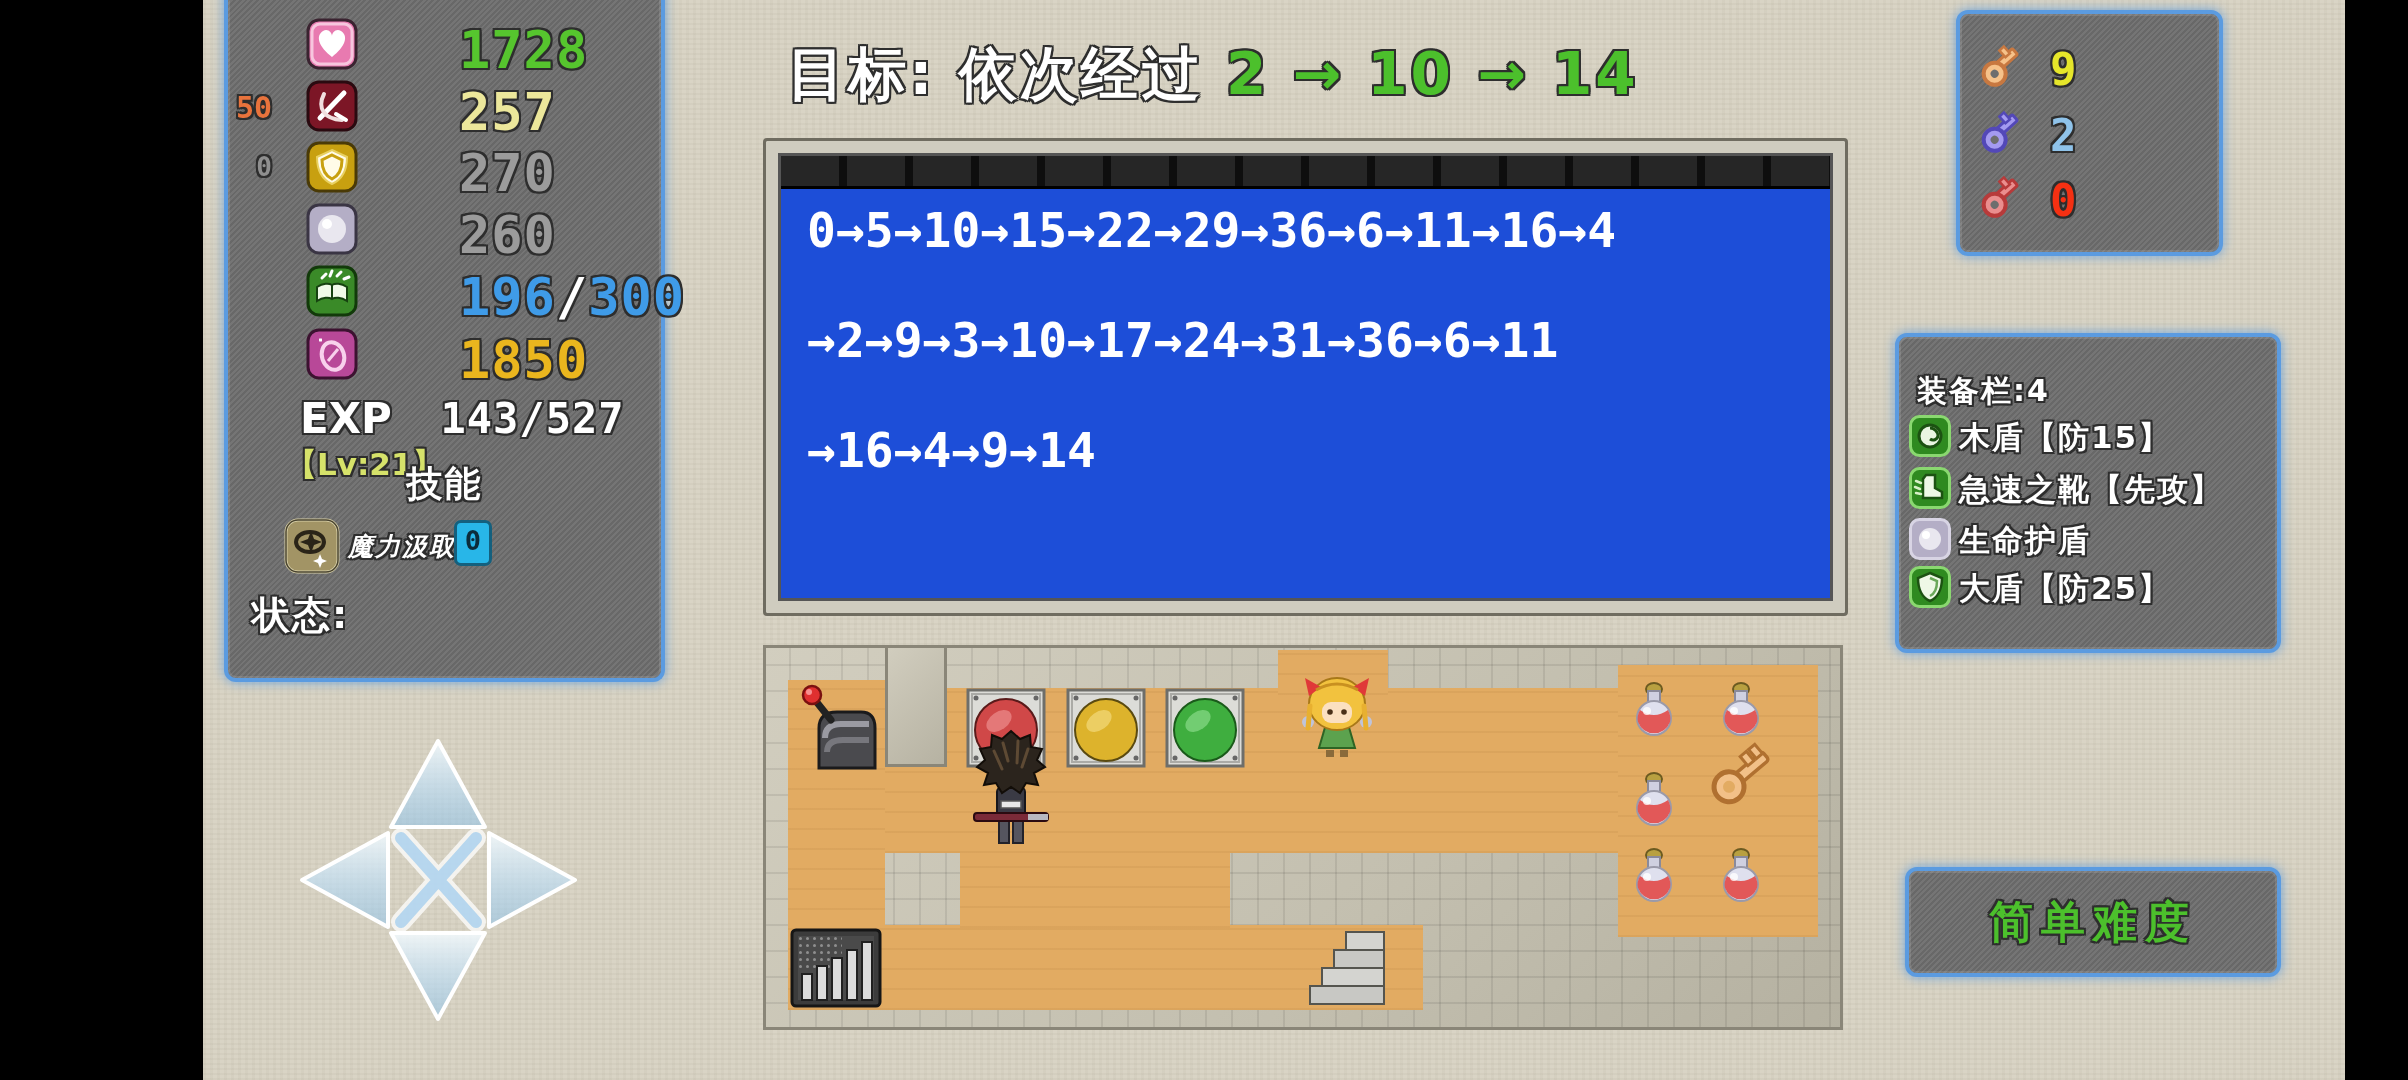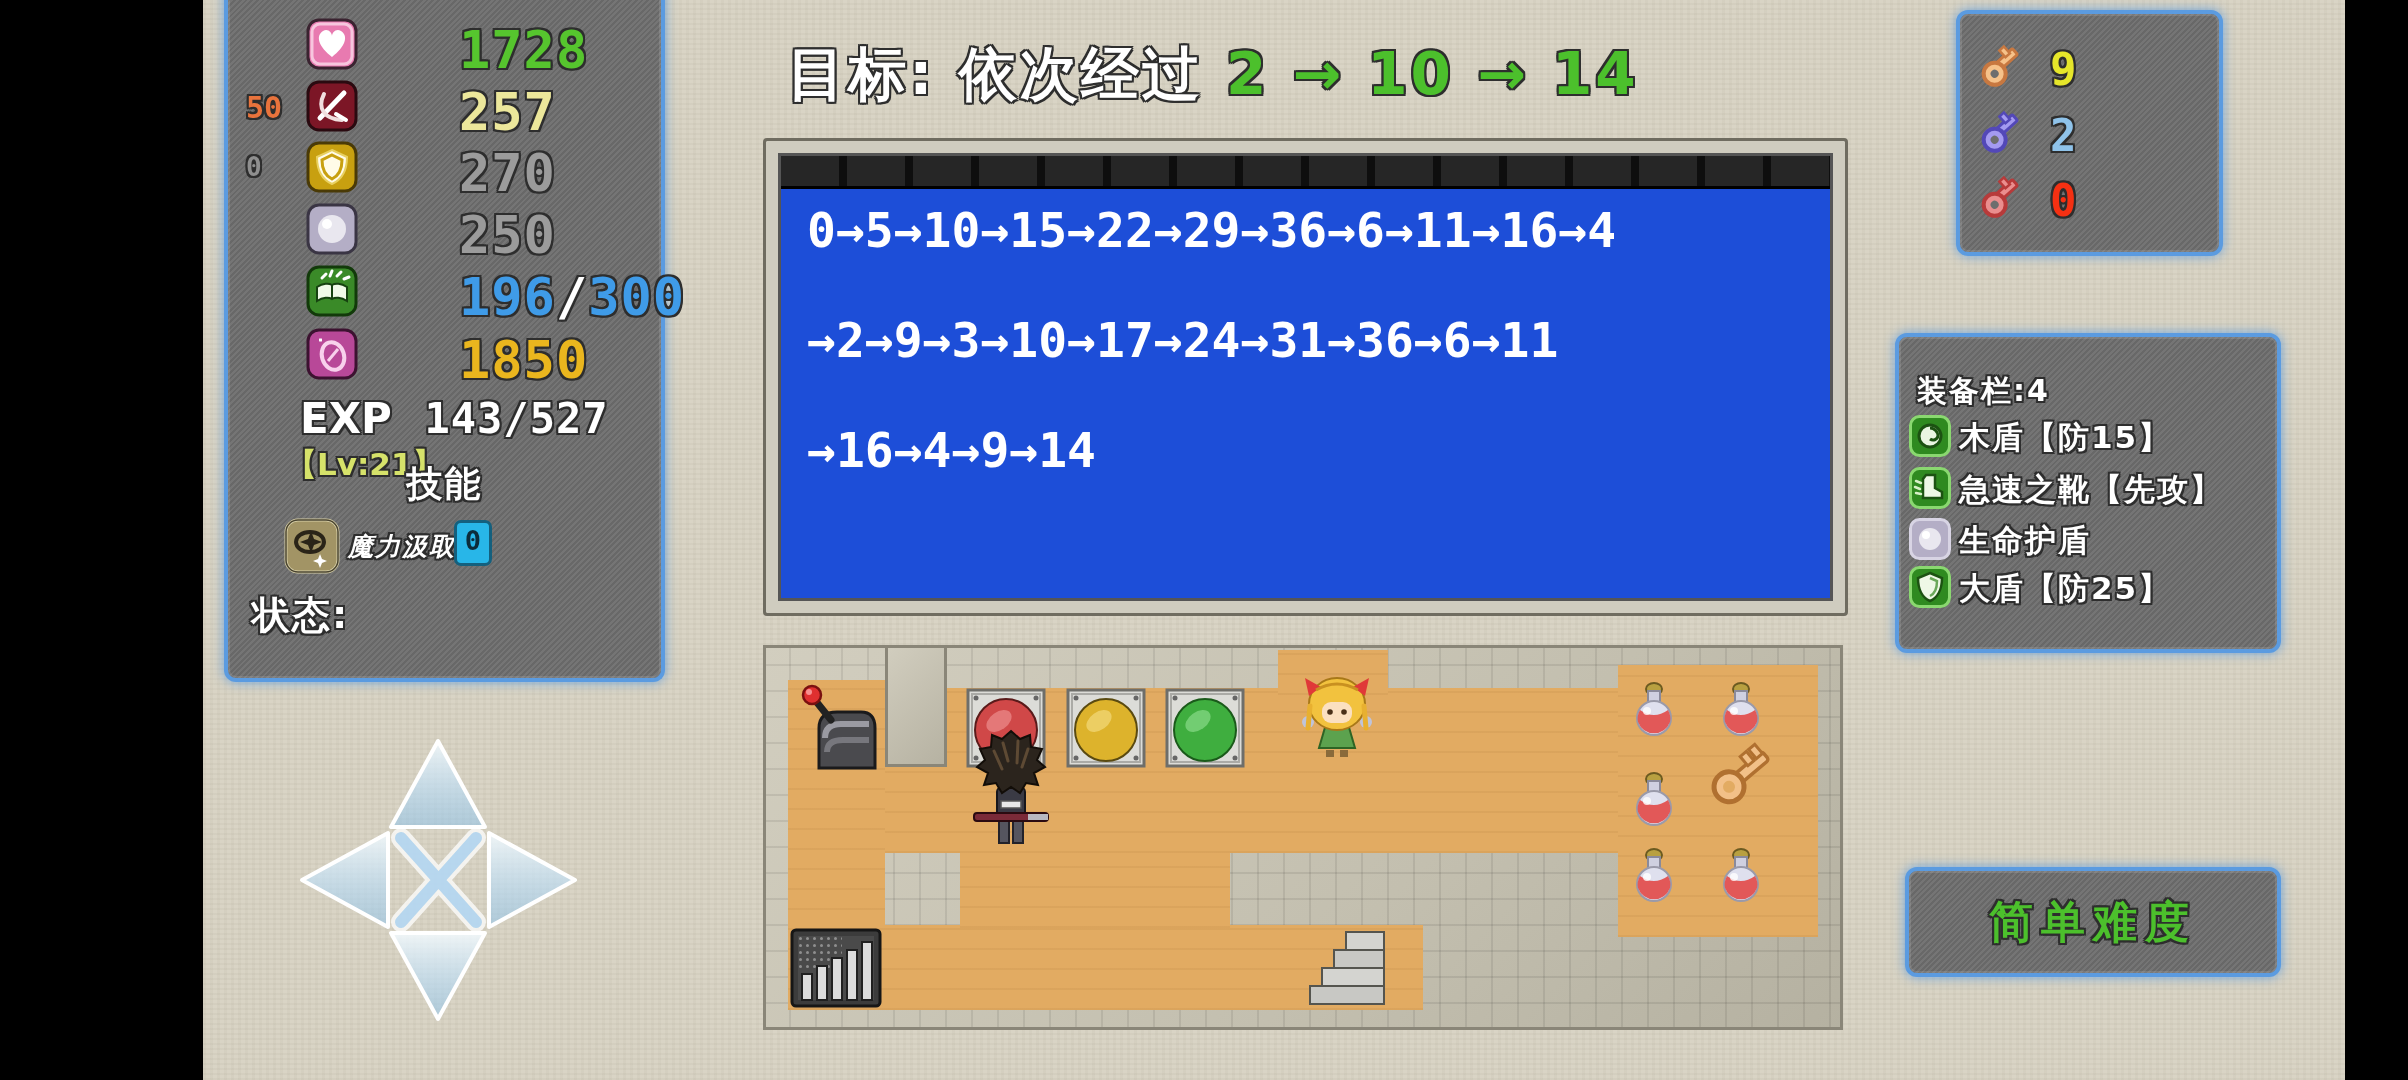--- a/index.html
+++ b/index.html
@@ -13,21 +13,21 @@
   .panel{position:absolute;background:
       repeating-linear-gradient(135deg, rgba(255,255,255,.05) 0 2px, rgba(0,0,0,.06) 2px 4px),
       #6e6e6e;
     border:4px solid #5b9be0;border-radius:12px;
     box-shadow:0 0 12px rgba(91,155,224,.85), inset 0 0 0 2px rgba(255,255,255,.12);}
   .oD{text-shadow:2px 0 0 #2e2e2e,-2px 0 0 #2e2e2e,0 2px 0 #2e2e2e,0 -2px 0 #2e2e2e,
       2px 2px 0 #2e2e2e,-2px -2px 0 #2e2e2e,2px -2px 0 #2e2e2e,-2px 2px 0 #2e2e2e;}
   .mono{font-family:"DejaVu Sans Mono",monospace;font-weight:bold;}
   .statval{position:absolute;left:231px;font-size:52px;letter-spacing:1px;}
   .staticon{position:absolute;left:78px;width:52px;height:52px;}
-  .badge{position:absolute;left:18px;width:44px;text-align:left;font-size:30px;}
+  .badge{position:absolute;left:0;width:44px;text-align:right;font-size:30px;}
   .cn{font-weight:bold;color:#fff;letter-spacing:2px;}
   .eq-ico{position:absolute;left:10px;width:42px;height:42px;}
   .eq-label{position:absolute;left:60px;font-size:31px;}
   .key-ico{position:absolute;left:12px;width:52px;height:52px;}
   .key-count{position:absolute;left:90px;font-size:44px;}
   .console{position:absolute;left:560px;top:138px;width:1079px;height:472px;
     background:#cfccbf;border:3px solid #6f6c60;border-radius:4px;
     box-shadow:inset 0 0 0 12px #cfccbf, inset 0 0 0 15px #555;}
   .console-inner{position:absolute;inset:15px;background:#1d4ed8;}
   .console-inner::before{content:'';position:absolute;top:0;left:0;right:0;height:30px;
@@ -89,41 +89,41 @@
       <path d="M26 9 L41 16 C41 30 35 39 26 43 C17 39 11 30 11 16 Z" fill="#fffbe8" stroke="#e8d060" stroke-width="2"></path>
       <path d="M26 14 L36 19 C36 29 32 35 26 38 C20 35 16 29 16 19 Z" fill="none" stroke="#c8a010" stroke-width="3"></path>
     </svg>
     <span class="statval mono oD" style="top: 157px; color: rgb(155, 155, 155);">270</span>
 
     <svg class="staticon" style="top:217px;" viewBox="0 0 52 52">
       <rect x="2" y="2" width="48" height="48" rx="11" fill="#b4aec6" stroke="#3a3544" stroke-width="3"></rect>
       <circle cx="26" cy="26" r="14" fill="#e9e7ef"></circle>
       <circle cx="21" cy="21" r="5" fill="#fff"></circle>
     </svg>
-    <span class="statval mono oD" style="top: 219px; color: rgb(155, 155, 155);">250</span>
+    <span class="statval mono oD" style="top: 219px; color: rgb(155, 155, 155);">260</span>
 
     <svg class="staticon" style="top:279px;" viewBox="0 0 52 52">
       <rect x="2" y="2" width="48" height="48" rx="11" fill="#3a8a28" stroke="#123a0a" stroke-width="3"></rect>
       <path d="M11 36 C17 32 23 32 26 34 C29 32 35 32 41 36 L41 22 C35 18 29 18 26 20 C23 18 17 18 11 22 Z" fill="#f0fae8" stroke="#164210" stroke-width="2"></path>
       <path d="M26 20 L26 34" stroke="#164210" stroke-width="2"></path>
       <path d="M16 13 L20 9 M24 11 L26 6 M31 11 L35 7 M38 14 L43 12" stroke="#fff" stroke-width="3" stroke-linecap="round"></path>
     </svg>
     <span class="statval mono oD" style="top:281px;"><span style="color: rgb(63, 155, 232);">196</span><span style="color:#fff">/</span><span style="color: rgb(63, 155, 232);">300</span></span>
 
     <svg class="staticon" style="top:342px;" viewBox="0 0 52 52">
       <rect x="2" y="2" width="48" height="48" rx="11" fill="#b84898" stroke="#3c1230" stroke-width="3"></rect>
       <ellipse cx="27" cy="28" rx="11" ry="14" fill="none" stroke="#f8d0ec" stroke-width="4" transform="rotate(-18 27 28)"></ellipse>
       <path d="M22 33 L32 21" stroke="#f8d0ec" stroke-width="3"></path>
       <path d="M13 12 l3 0 M14.5 10.5 l0 3" stroke="#fff" stroke-width="2.5"></path>
     </svg>
     <span class="statval mono oD" style="top: 344px; color: rgb(234, 182, 30);">1850</span>
 
     <div style="position:absolute;left:72px;top:408px;color:#fff;font-weight:bold;font-size:42px;" class="oD">
       <span>EXP</span>
-      <span class="mono" style="margin-left:18px;letter-spacing:1px;">143/527</span>
+      <span class="mono" style="margin-left:34px;letter-spacing:1px;">143/527</span>
     </div>
 
     <div style="position: absolute; left: 58px; top: 458px; font-size: 31px; font-weight: bold; color: rgb(214, 226, 106);" class="oD">【Lv:21】</div>
 
     <div style="position:absolute;left:0;right:0;top:474px;text-align:center;font-size:36px;" class="cn oD">技能</div>
 
     <svg style="position:absolute;left:56px;top:532px;width:56px;height:56px;" viewBox="0 0 56 56">
       <rect x="2" y="2" width="52" height="52" rx="12" fill="#a29465" stroke="#d8d0a8" stroke-width="3"></rect>
       <rect x="2" y="2" width="52" height="52" rx="12" fill="none" stroke="#4a4430" stroke-width="1.5"></rect>
       <ellipse cx="26" cy="24" rx="14" ry="10" fill="none" stroke="#2a2418" stroke-width="4"></ellipse>

